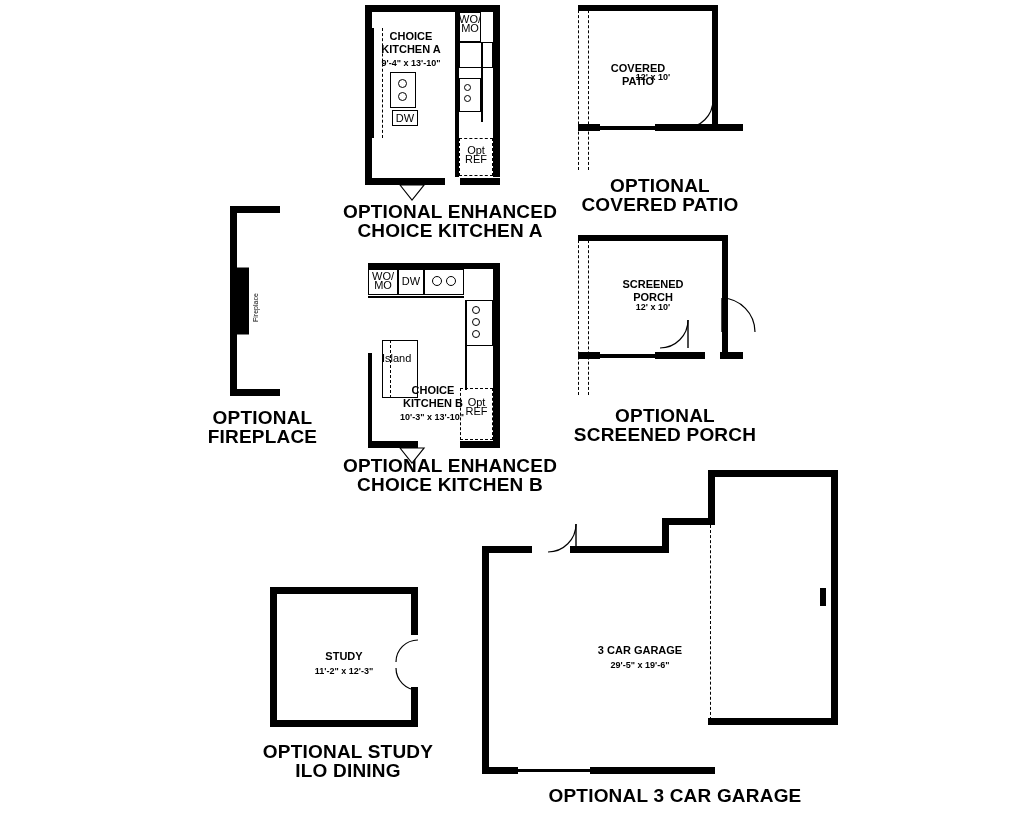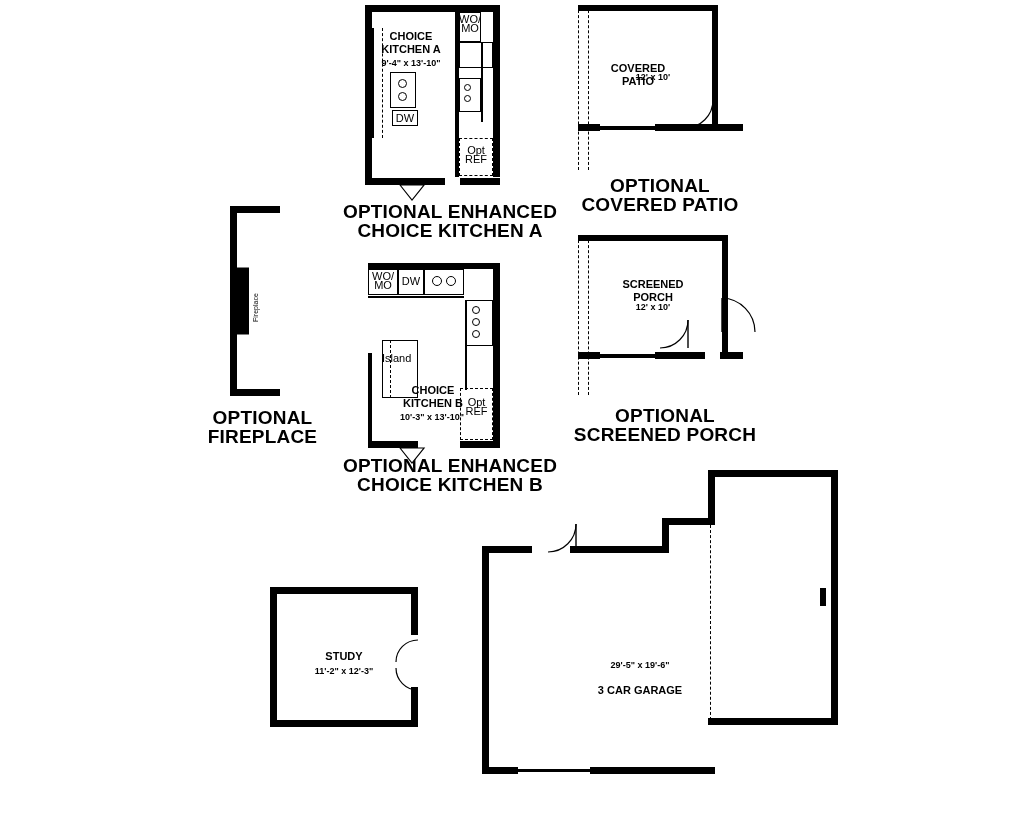--- a/index.html
+++ b/index.html
@@ -230,20 +230,22 @@
 
   <div class="opt" style="left:265px; top:582px; width:160px; height:155px;">
     <div class="w" style="left:5px; top:5px; width:148px; height:7px;"></div>
     <div class="w" style="left:5px; top:5px; width:7px; height:140px;"></div>
     <div class="w" style="left:5px; top:138px; width:148px; height:7px;"></div>
     <div class="w" style="left:146px; top:5px; width:7px; height:48px;"></div>
     <div class="w" style="left:146px; top:105px; width:7px; height:40px;"></div>
     <div class="room-label" style="left:20px; top:68px; width:118px;">STUDY</div>
     <div class="dim-label" style="left:20px; top:84px; width:118px;">11'-2" x 12'-3"</div>
   </div>
+  <div class="caption" style="left:258px; top:742px; width:180px;">OPTIONAL STUDY
+ILO DINING</div>
 
   <div class="opt" style="left:470px; top:460px; width:400px; height:330px;">
 
     <div class="w" style="left:238px; top:10px; width:130px; height:7px;"></div>
     <div class="w" style="left:361px; top:10px; width:7px; height:255px;"></div>
     <div class="w" style="left:238px; top:258px; width:130px; height:7px;"></div>
     <div class="w" style="left:238px; top:10px; width:7px; height:55px;"></div>
     <div class="w" style="left:192px; top:58px; width:53px; height:7px;"></div>
     <div class="w" style="left:192px; top:58px; width:7px; height:35px;"></div>
     <div class="w" style="left:100px; top:86px; width:99px; height:7px;"></div>
@@ -251,23 +253,24 @@
     <div class="w" style="left:12px; top:86px; width:7px; height:228px;"></div>
     <div class="w" style="left:12px; top:307px; width:36px; height:7px;"></div>
     <div class="w" style="left:120px; top:307px; width:125px; height:7px;"></div>
     <div class="thin" style="left:46px; top:309px; width:76px; height:3px;"></div>
     <div class="thin" style="left:243px; top:258px; width:122px; height:3px;"></div>
 
     <div class="dash-v" style="left:240px; top:65px; height:195px;"></div>
 
     <div class="w" style="left:350px; top:128px; width:6px; height:18px;"></div>
 
-    <div class="room-label" style="left:90px; top:184px; width:160px;margin-top:40px;">3 CAR GARAGE</div>
+    <div class="room-label" style="left:90px; top:184px; width:160px;">3 CAR GARAGE</div>
     <div class="dim-label" style="left:90px; top:200px; width:160px;">29'-5" x 19'-6"</div>
   </div>
+  <div class="caption" style="left:515px; top:786px; width:320px;">OPTIONAL 3 CAR GARAGE</div>
 
   <svg class="overlay" viewBox="0 0 1024 819">
 
     <path d="M 400 185 L 412 200 L 424 185 Z" fill="#ffffff" stroke="#000000" stroke-width="1.2"></path>
 
     <path d="M 400 448 L 412 463 L 424 448 Z" fill="#ffffff" stroke="#000000" stroke-width="1.2"></path>
 
     <path d="M 685 128 A 28 28 0 0 0 713 100" fill="none" stroke="#000000" stroke-width="1.2"></path>
     <line x1="713" y1="100" x2="713" y2="128" stroke="#000000" stroke-width="1.4"></line>
 

